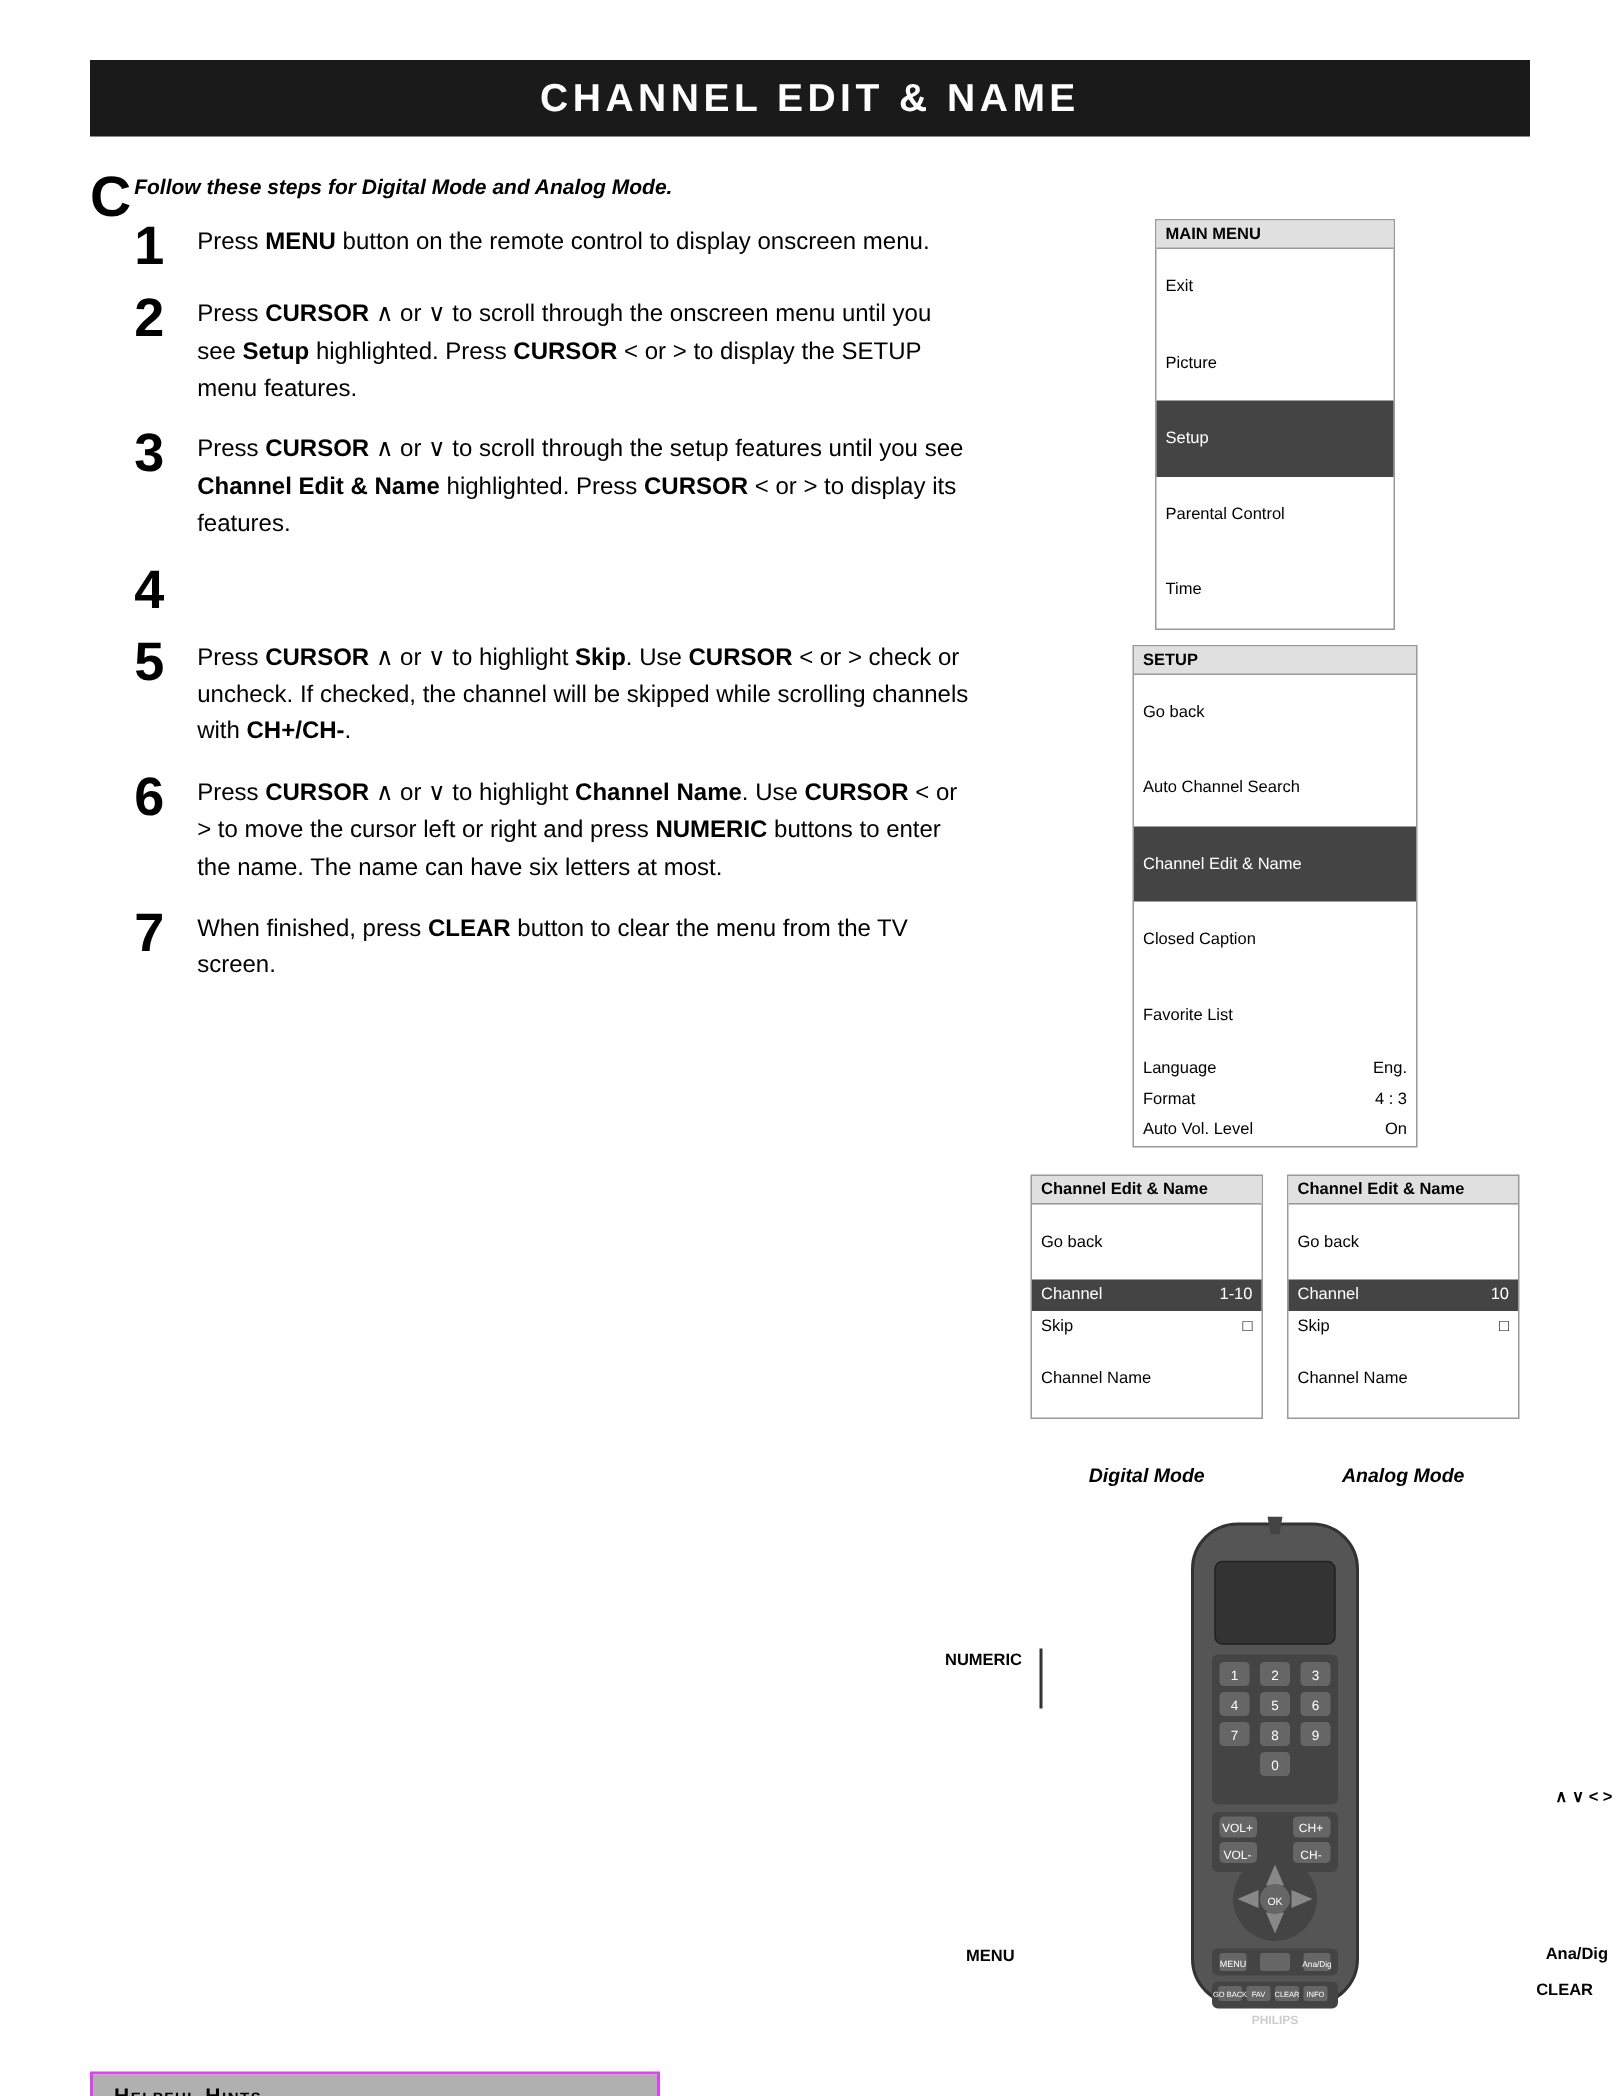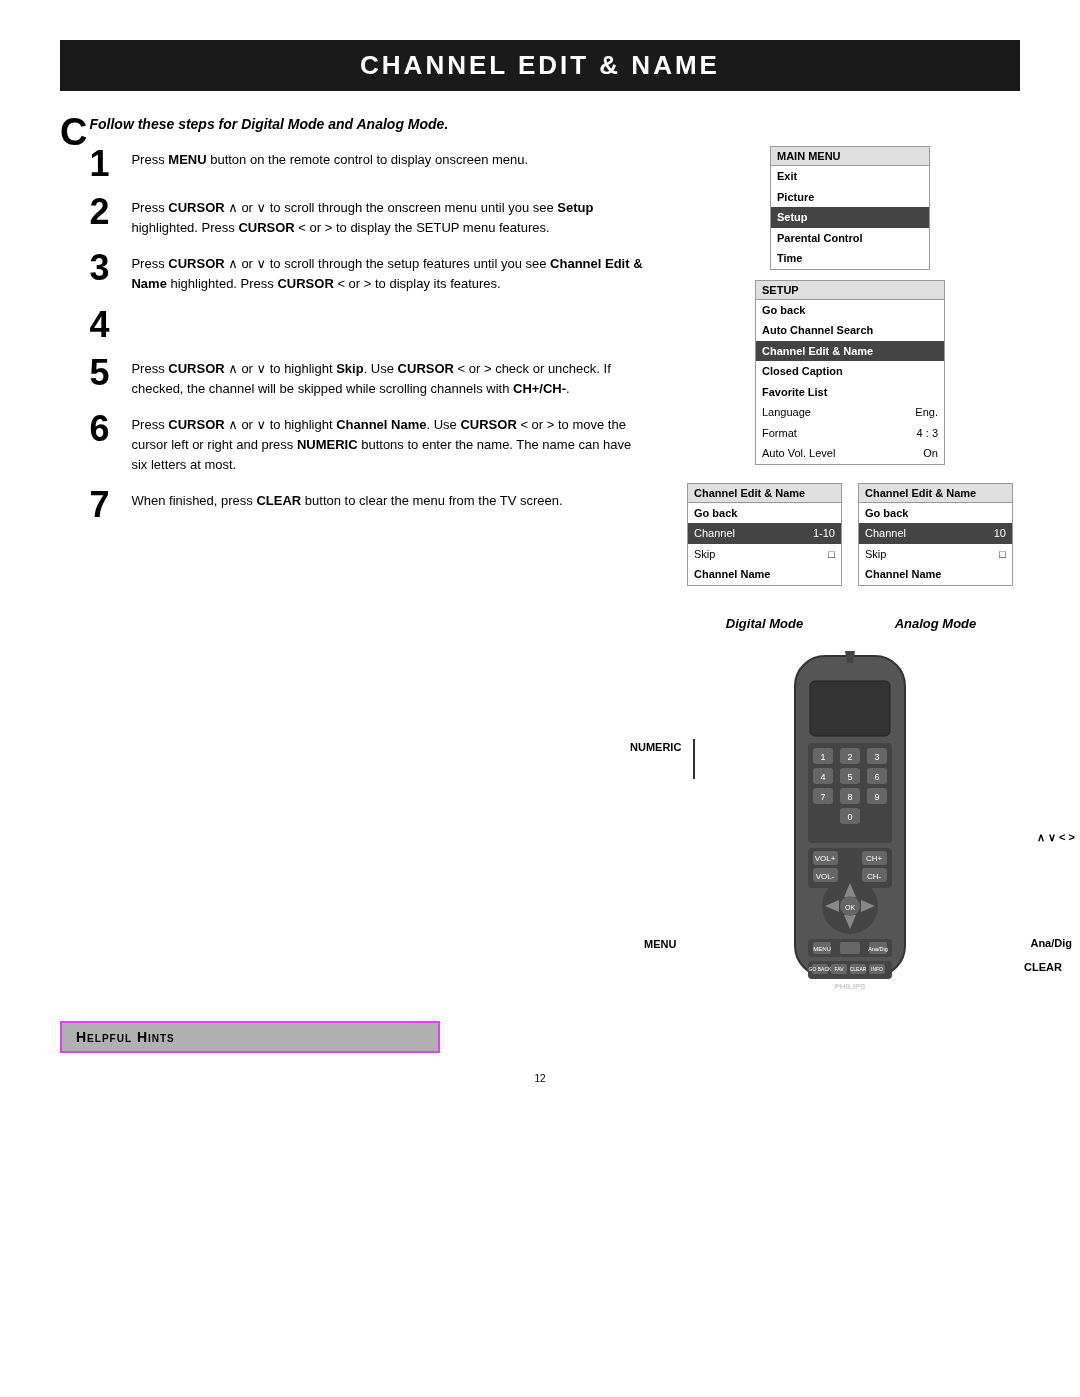--- a/index.html
+++ b/index.html
@@ -80,21 +80,21 @@
       margin-bottom: 12px;
     }
     .step-number {
       font-size: 36px;
       font-weight: bold;
       line-height: 1;
       min-width: 28px;
       color: #000;
     }
     .step-text {
-      font-size: 13px;
+      font-size: 16px;
       line-height: 1.55;
       padding-top: 4px;
     }
     .step-text b {
       font-weight: bold;
     }
 
     
     .menu-box {
       border: 1px solid #999;
@@ -103,23 +103,22 @@
       background: #fff;
     }
     .menu-box .menu-header {
       background: #e0e0e0;
       padding: 3px 6px;
       font-weight: bold;
       font-size: 11px;
       border-bottom: 1px solid #999;
     }
     .menu-box .menu-item {
-      padding: 2px 6px;
+      padding: 17px 6px;
       line-height: 1.5;
-      font-weight: bold;
     }
     .menu-box .menu-item.highlighted {
       background: #444;
       color: #fff;
     }
     .menu-box .menu-item-row {
       display: flex;
       justify-content: space-between;
       padding: 2px 6px;
       line-height: 1.5;

